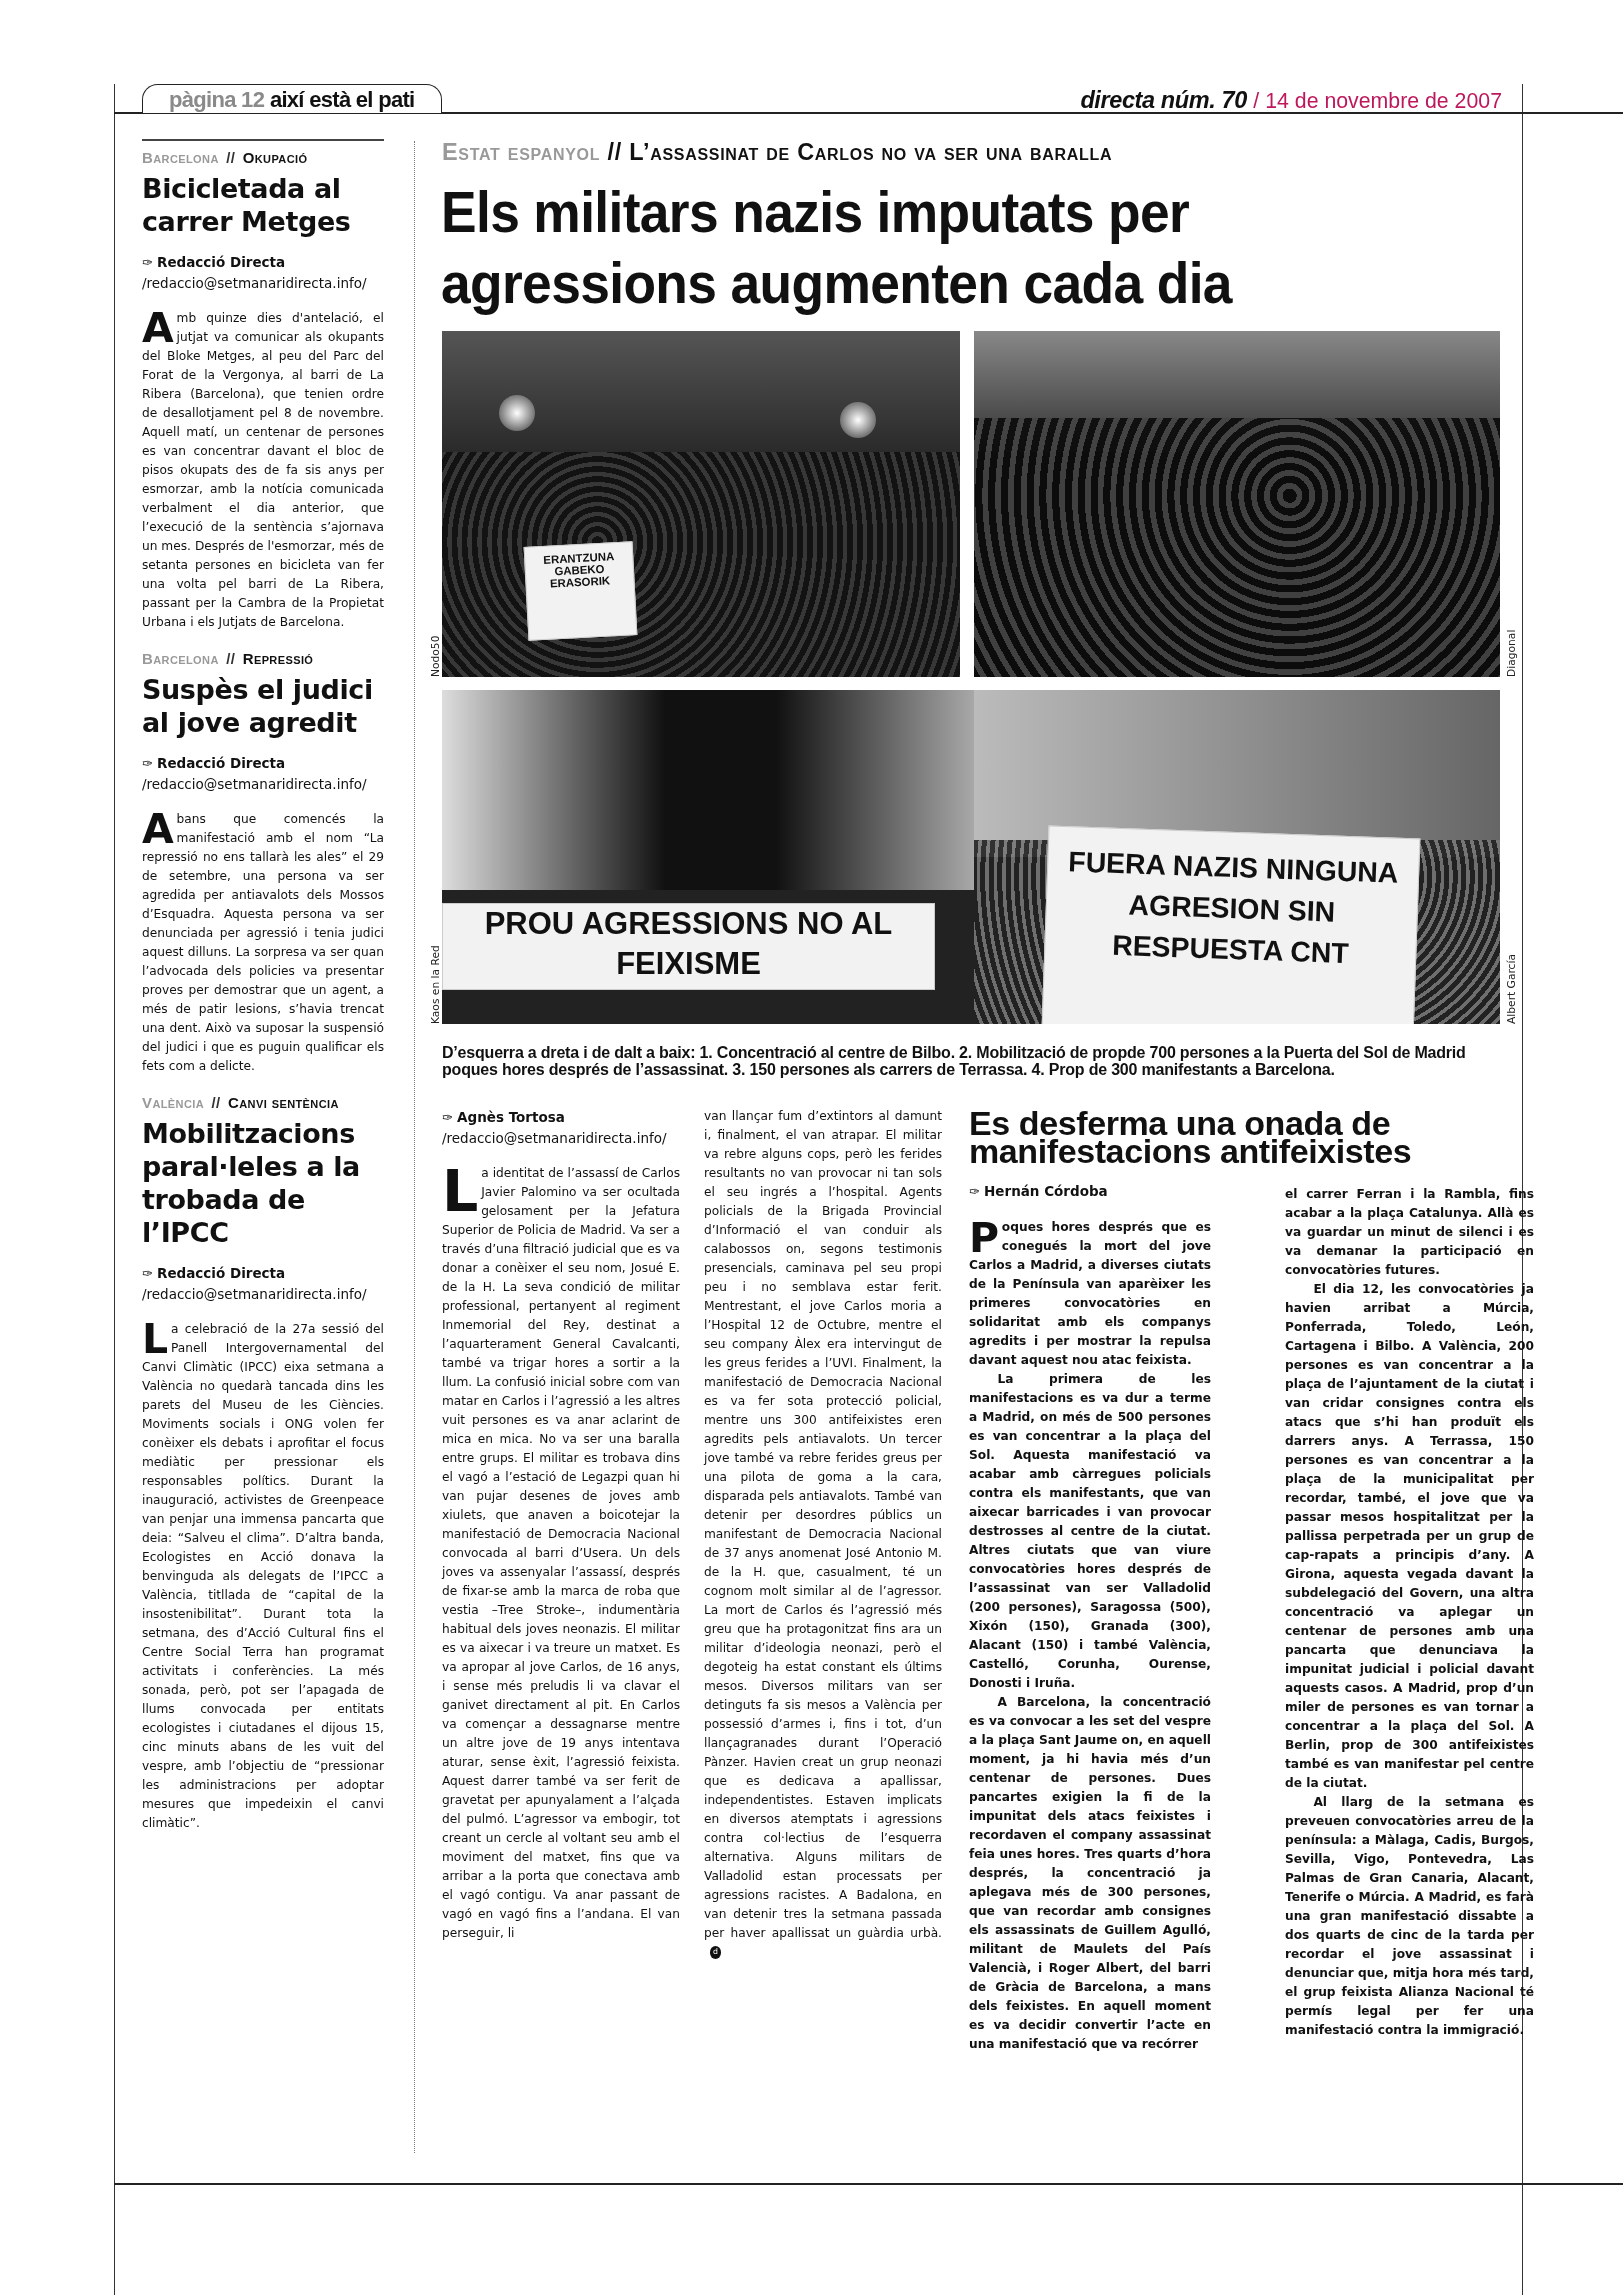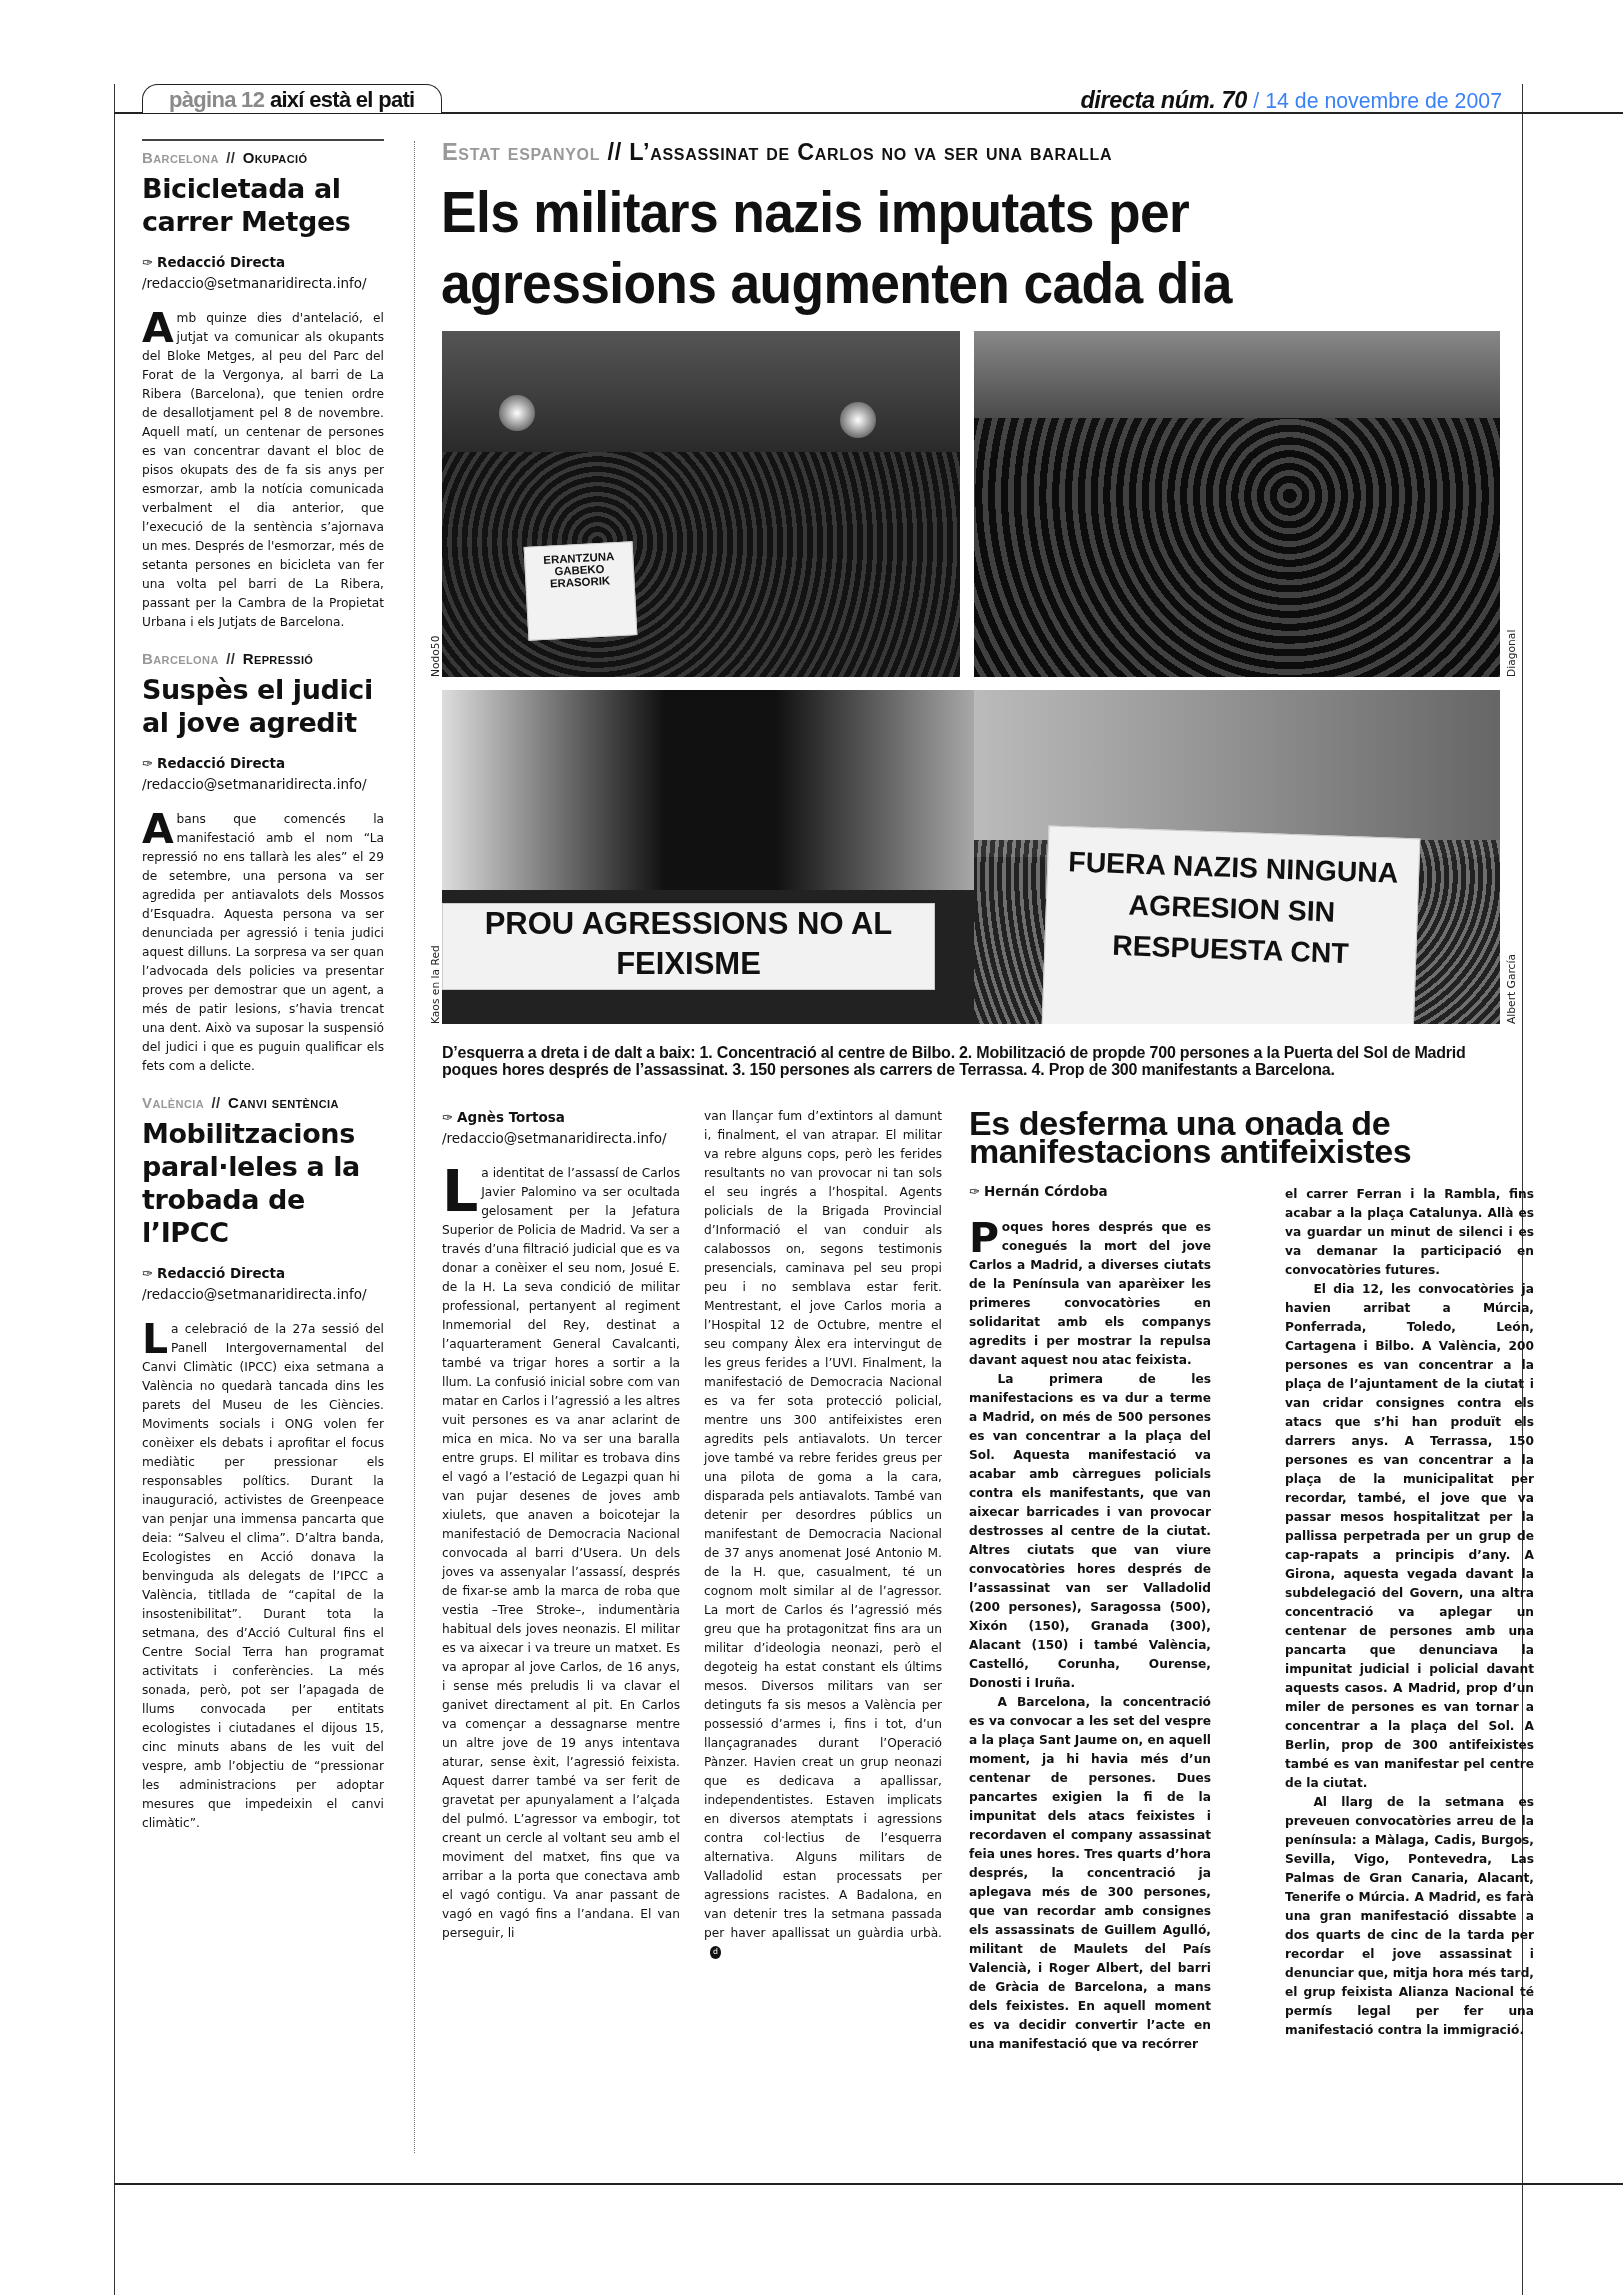--- a/index.html
+++ b/index.html
@@ -8,21 +8,21 @@
   
   .vline { position: absolute; width: 1.4px; background: #333; }
   .hline { position: absolute; height: 2.1px; background: #222; }
 
   
   .tab { position: absolute; left: 142px; top: 84px; height: 28.4px; padding: 0 26px; border: 1.4px solid #222; border-bottom: none; border-radius: 15.6px 15.6px 0 0; background: #fff; display: flex; align-items: flex-end; font-family: "Liberation Sans", sans-serif; font-size: 22px; font-stretch: condensed; }
   .tab .pg { color: #8a8a8a; font-weight: bold; letter-spacing: -0.7px; }
   .tab .sec { color: #111; font-weight: bold; margin-left: 5.7px; letter-spacing: -0.7px; }
   .masthead { position: absolute; right: 121px; top: 87px; font-family: "Liberation Sans", sans-serif; font-size: 23.5px; }
   .masthead .name { font-weight: bold; font-style: italic; letter-spacing: -0.4px; }
-  .masthead .date { color: #3b82f6; font-size: 21.3px; }
+  .masthead .date { color: #be185d; font-size: 21.3px; }
 
   
   .sidebar { position: absolute; left: 142px; top: 142px; width: 242px; }
   .sidebar-rule { position: absolute; left: 142px; top: 139px; width: 242px; height: 2.1px; background: #444; }
   .dotted { position: absolute; left: 414px; top: 141px; width: 0; height: 2012px; border-left: 1.4px dotted #777; }
   .kicker { font-family: "Liberation Sans", sans-serif; font-weight: bold; font-size: 15px; font-variant: small-caps; letter-spacing: 0.4px; margin: 7.1px 0 2.8px; }
   .kicker .place { color: #999; }
   .kicker .slash { color: #333; margin: 0 2.8px; }
   .side-title { font-family: "DejaVu Sans", sans-serif; font-weight: bold; font-size: 27px; line-height: 33px; margin: 5.7px 0 14.2px; letter-spacing: -0.4px; }
   .byline { font-family: "DejaVu Sans", sans-serif; font-size: 13.5px; line-height: 20px; margin-bottom: 15.6px; }

